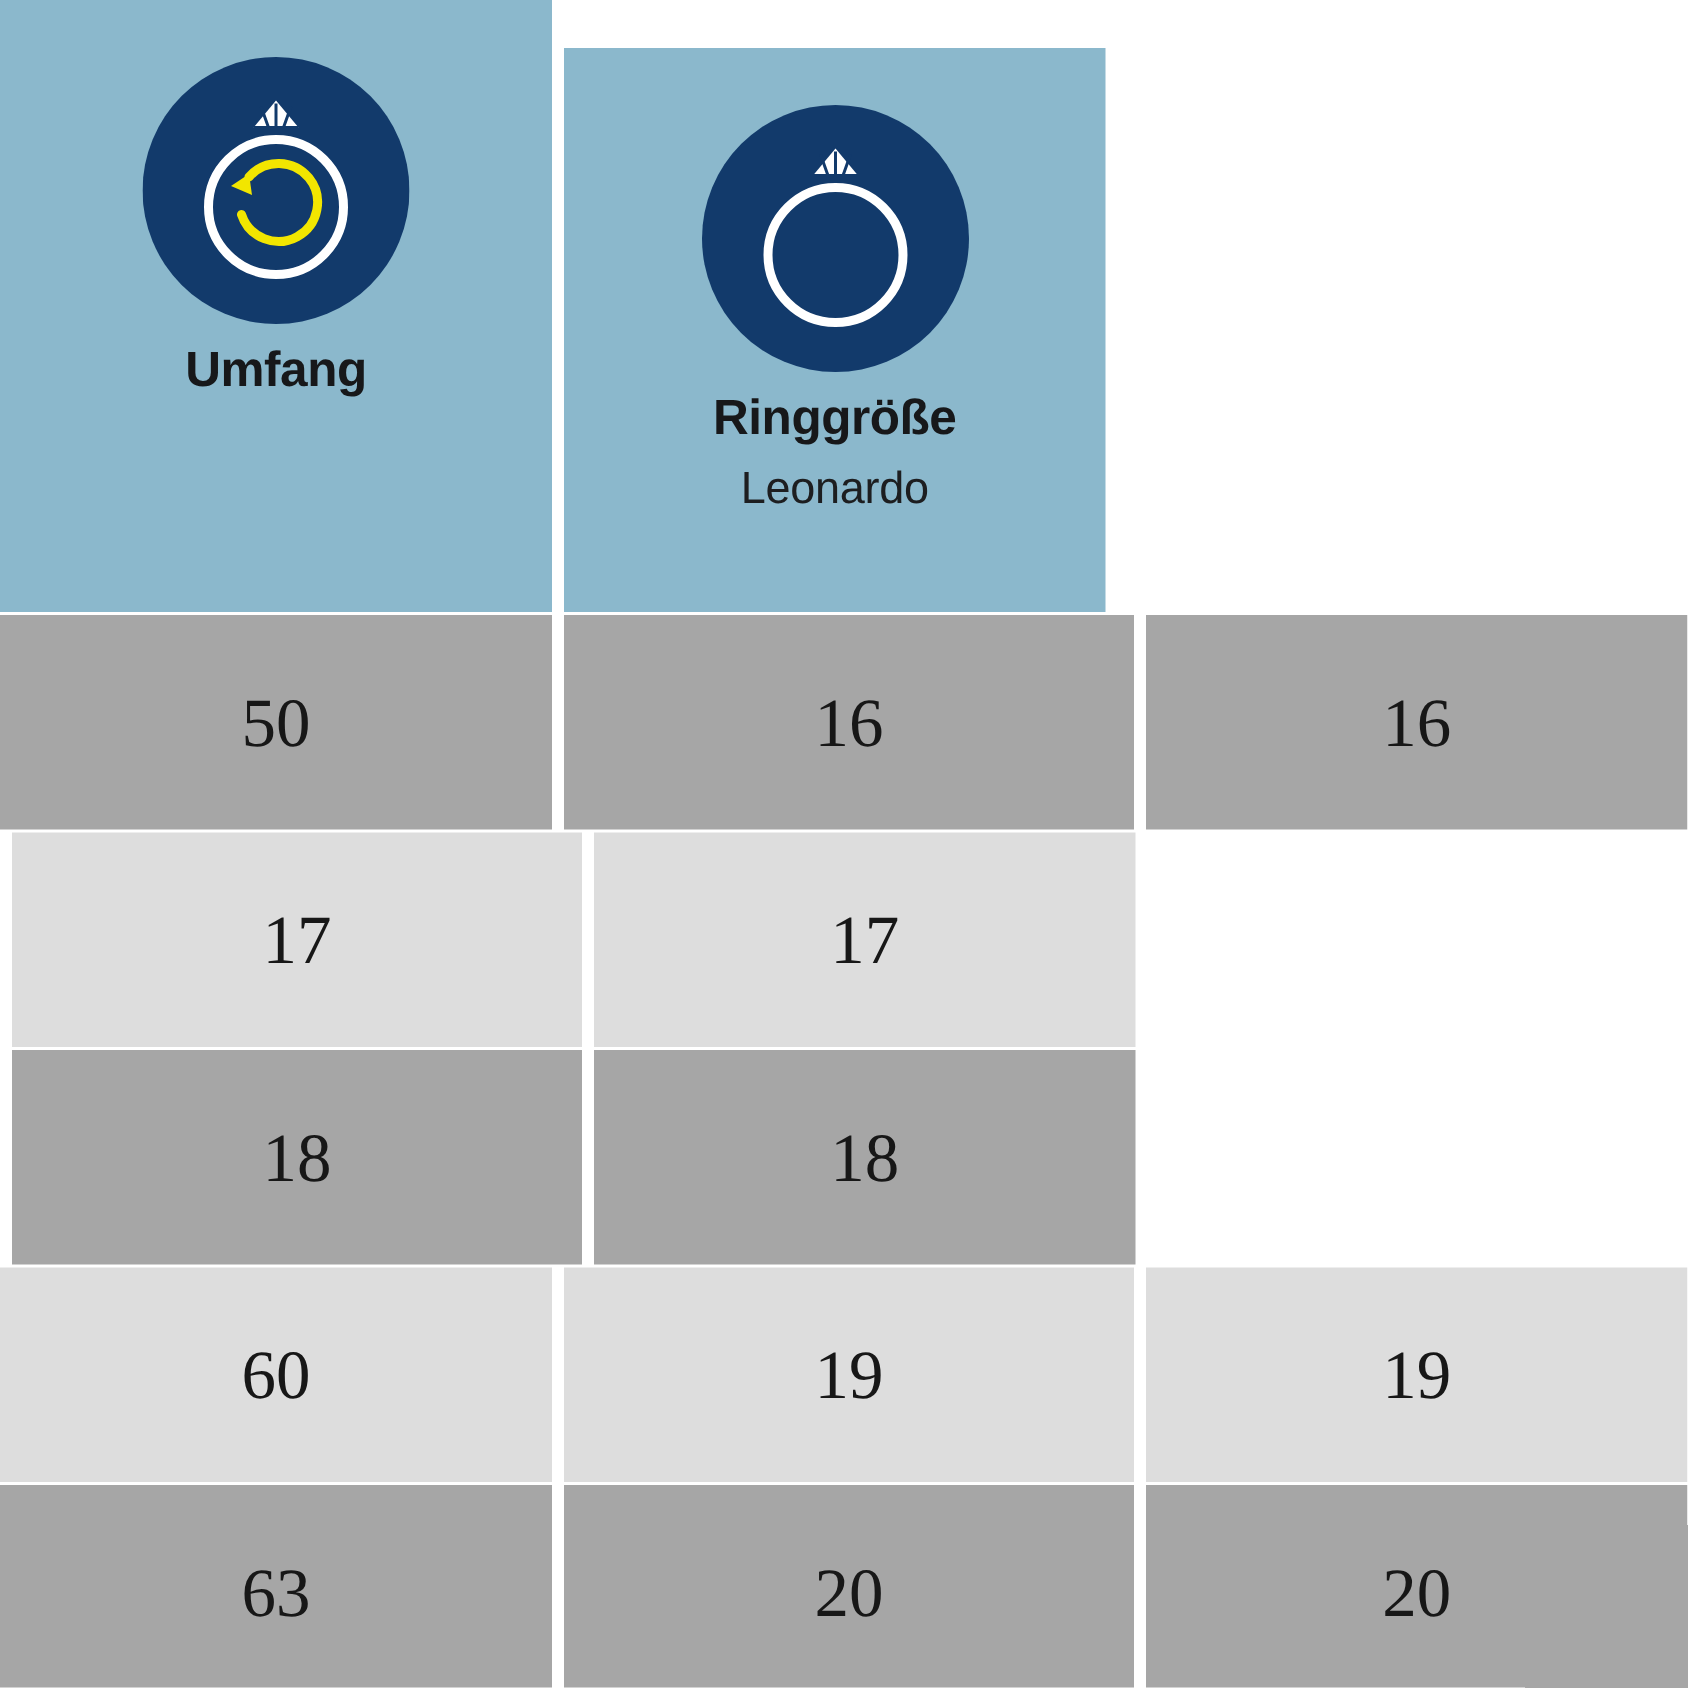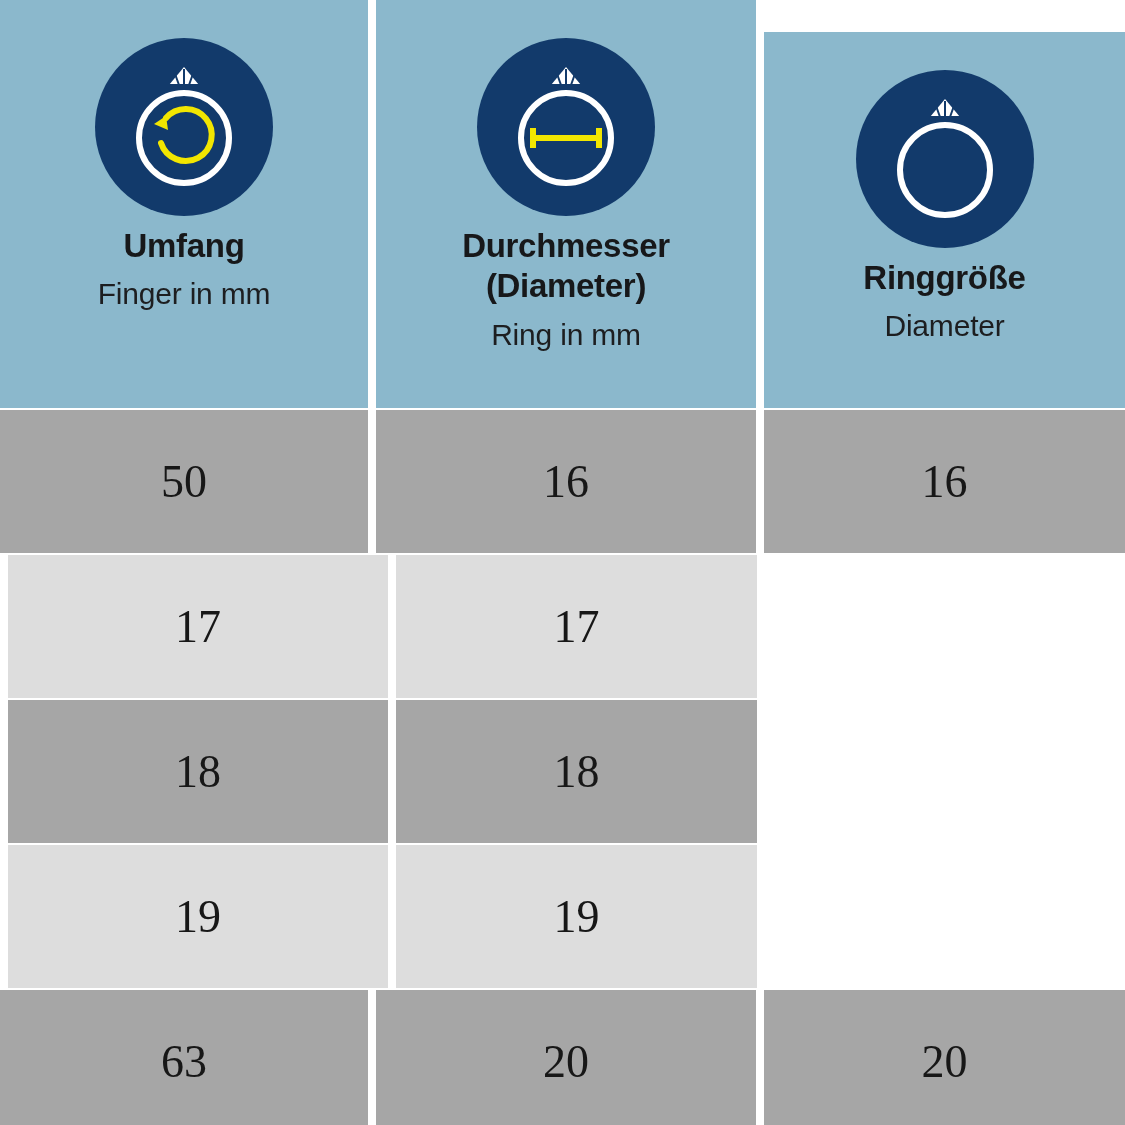--- a/index.html
+++ b/index.html
@@ -102,77 +102,58 @@
           <path d="M79 33 L84 47 M89 31 L89 47 M99 33 L94 47" stroke="#123a6b" stroke-width="2" fill="none"></path>
           <path d="M74 47 L104 47" stroke="#123a6b" stroke-width="2"></path>
           <circle cx="89" cy="100" r="45" fill="none" stroke="#ffffff" stroke-width="6"></circle>
           <path d="M71 80 A26 26 0 1 1 66 105" fill="none" stroke="#f2e600" stroke-width="6" stroke-linecap="round"></path>
           <path d="M71 78 L73 92 L59 86 Z" fill="#f2e600"></path>
         </svg>
       </div>
       <div class="head-title">
         <span>Umfang</span><br>
       </div>
-      <div class="head-sub">Finger in mm</div>
     </div>
 
-    <div class="header-cell c2">
-      <div class="icon-wrap">
-        <svg width="178" height="178" viewBox="0 0 178 178">
-          <circle cx="89" cy="89" r="89" fill="#123a6b"></circle>
-          <path d="M89 29 L74 47 L104 47 Z" fill="#ffffff"></path>
-          <path d="M79 33 L84 47 M89 31 L89 47 M99 33 L94 47" stroke="#123a6b" stroke-width="2" fill="none"></path>
-          <path d="M74 47 L104 47" stroke="#123a6b" stroke-width="2"></path>
-          <circle cx="89" cy="100" r="45" fill="none" stroke="#ffffff" stroke-width="6"></circle>
-          <line x1="56" y1="100" x2="122" y2="100" stroke="#f2e600" stroke-width="6"></line>
-          <line x1="56" y1="90" x2="56" y2="110" stroke="#f2e600" stroke-width="6"></line>
-          <line x1="122" y1="90" x2="122" y2="110" stroke="#f2e600" stroke-width="6"></line>
-        </svg>
-      </div>
-      <div class="head-title">
-        <span>Durchmesser</span><br>
-        <span>(Diameter)</span>
-      </div>
-      <div class="head-sub">Ring in mm</div>
-    </div>
 
     <div class="header-cell c3">
       <div class="icon-wrap">
         <svg width="178" height="178" viewBox="0 0 178 178">
           <circle cx="89" cy="89" r="89" fill="#123a6b"></circle>
           <path d="M89 29 L74 47 L104 47 Z" fill="#ffffff"></path>
           <path d="M79 33 L84 47 M89 31 L89 47 M99 33 L94 47" stroke="#123a6b" stroke-width="2" fill="none"></path>
           <path d="M74 47 L104 47" stroke="#123a6b" stroke-width="2"></path>
           <circle cx="89" cy="100" r="45" fill="none" stroke="#ffffff" stroke-width="6"></circle>
         </svg>
       </div>
       <div class="head-title">
         <span>Ringgröße</span><br>
       </div>
-      <div class="head-sub">Diameter</div>
+      <div class="head-sub">Leonardo</div>
     </div>
   </div>
 
   <div class="data-row">
     <div class="data-cell c1 band-dark">50</div>
     <div class="data-cell c2 band-dark">16</div>
     <div class="data-cell c3 band-dark">16</div>
   </div>
 
   <div class="data-row">
     <div class="data-cell c2 band-light">17</div>
     <div class="data-cell c3 band-light">17</div>
   </div>
 
   <div class="data-row">
     <div class="data-cell c2 band-dark">18</div>
     <div class="data-cell c3 band-dark">18</div>
   </div>
 
   <div class="data-row">
+    <div class="data-cell c1 band-light">60</div>
     <div class="data-cell c2 band-light">19</div>
     <div class="data-cell c3 band-light">19</div>
   </div>
 
   <div class="data-row">
     <div class="data-cell c1 band-dark">63</div>
     <div class="data-cell c2 band-dark">20</div>
     <div class="data-cell c3 band-dark">20</div>
   </div>
 

